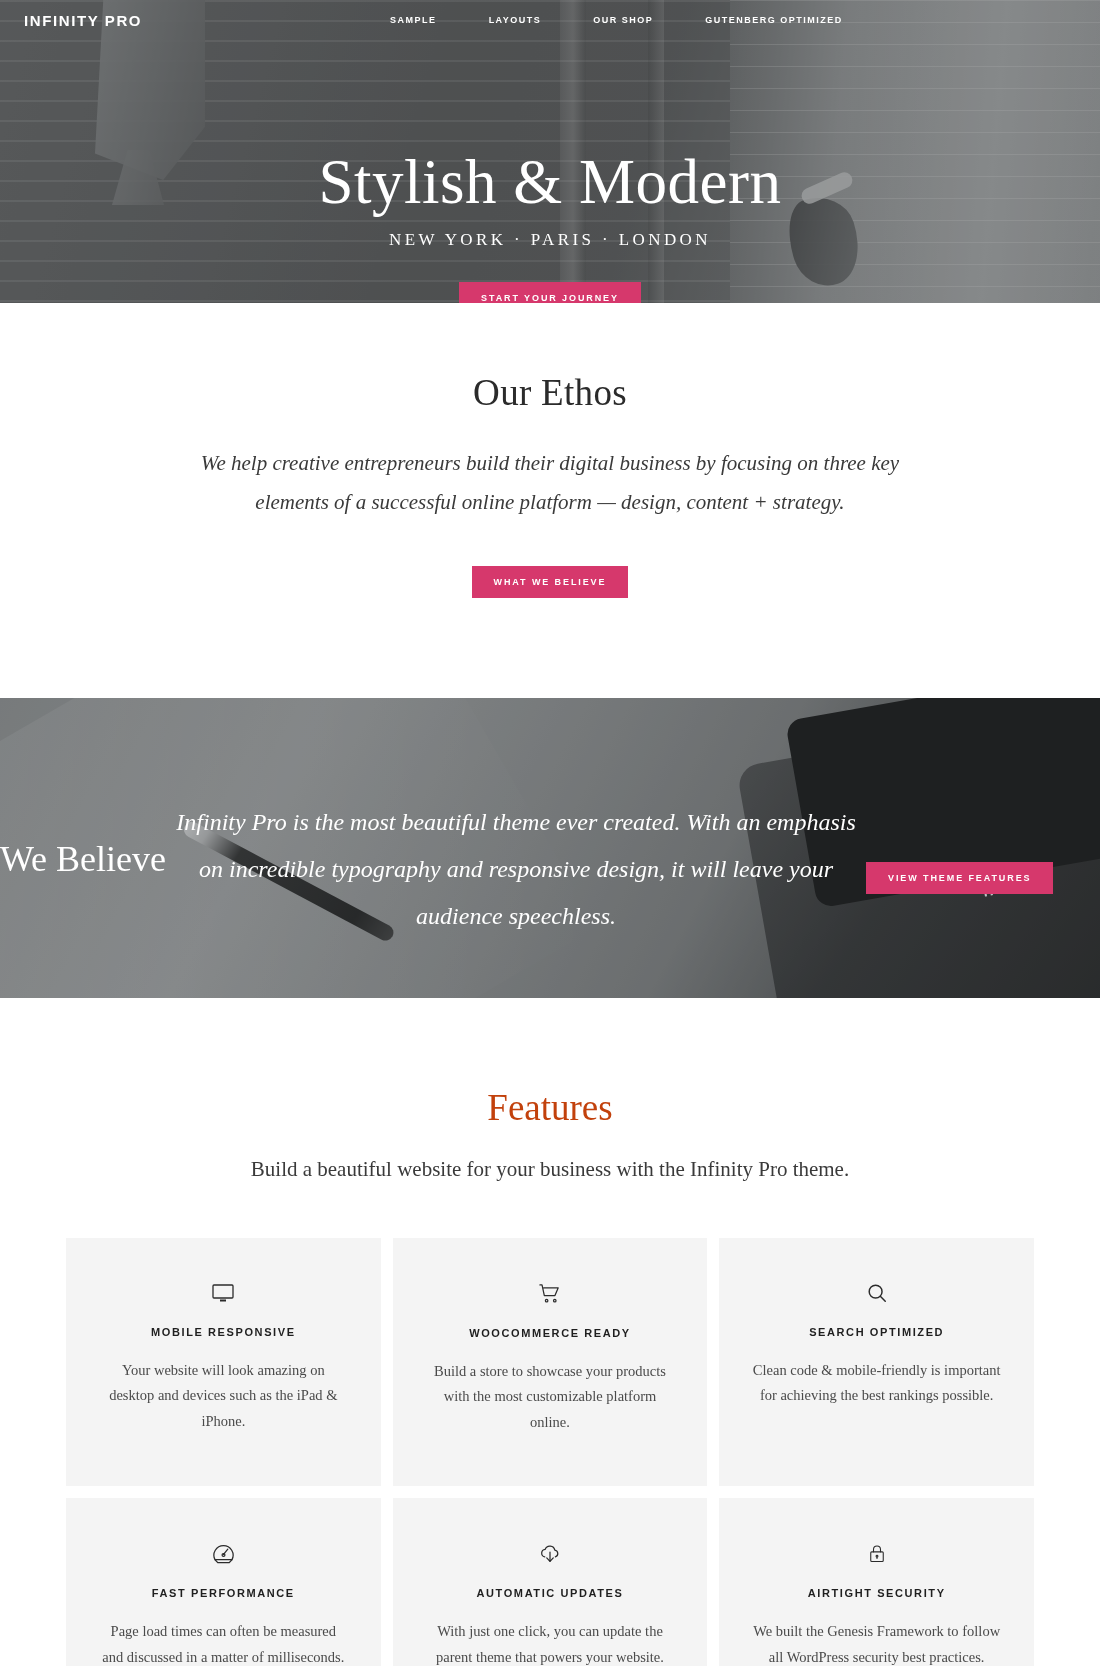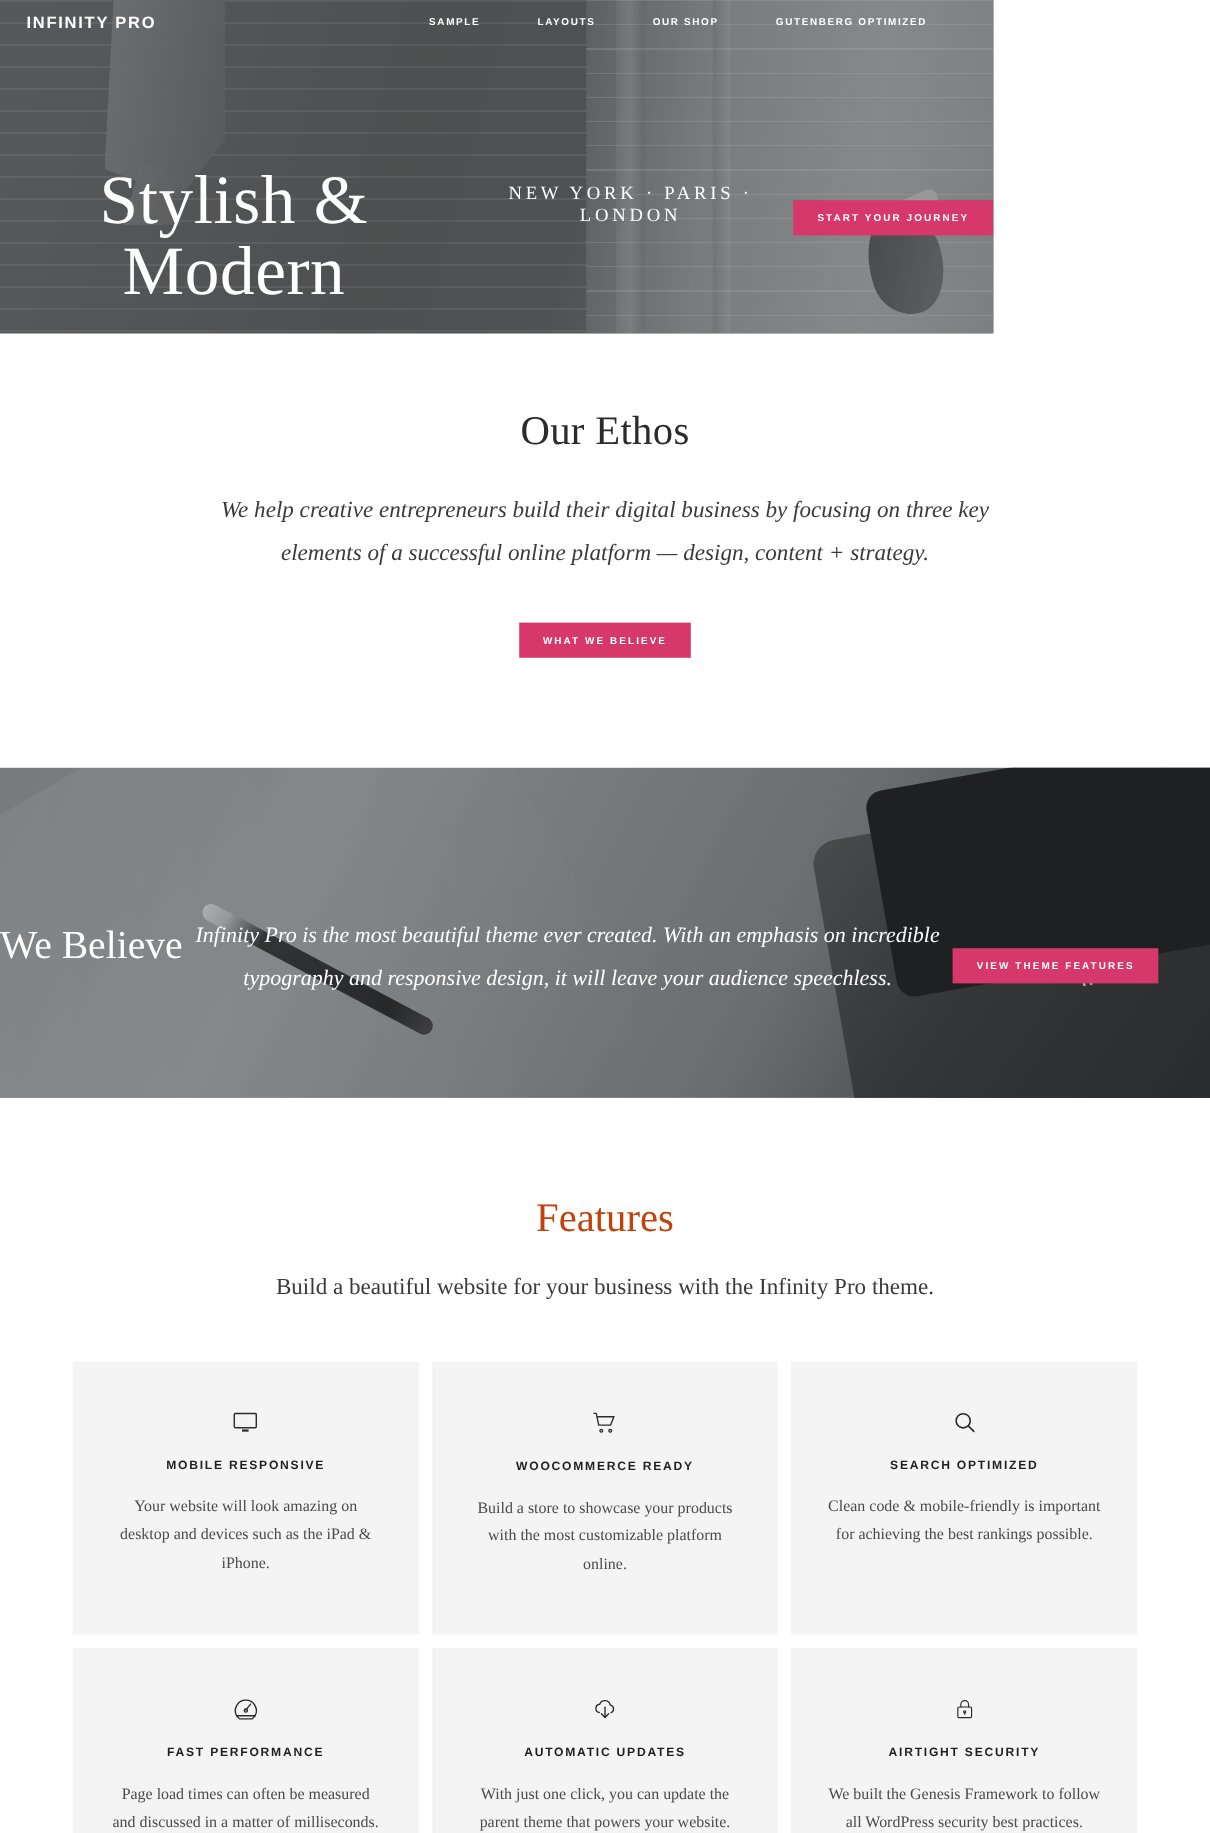--- a/index.html
+++ b/index.html
@@ -11,24 +11,24 @@
     background: #ffffff;
     color: #333333;
     -webkit-font-smoothing: antialiased;
   }
 
   .page { width: 1100px; position: relative; overflow: hidden; }
 
   
   .hero {
     position: relative;
-    width: 903px;
+    width: 1100px;
     height: 303px;
     overflow: hidden;
-    background: #0f172a;
+    background: #7f1d1d;
   }
   .hero-photo {
     position: absolute;
     inset: 0;
     background:
       
       repeating-linear-gradient(to bottom,
         rgba(255,255,255,0.10) 0px, rgba(255,255,255,0.10) 2px,
         rgba(0,0,0,0.06) 2px, rgba(0,0,0,0.06) 20px),
       linear-gradient(105deg,
@@ -128,22 +128,22 @@
     white-space: nowrap;
     cursor: pointer;
   }
 
   
   .hero-inner {
     position: absolute;
     inset: 0;
     z-index: 5;
     display: flex;
-    flex-direction: row;
-    align-items: flex-start;
+    flex-direction: column;
+    align-items: center;
     padding-top: 150px;
   }
   .hero-title {
     font-family: "Liberation Serif", serif;
     font-weight: 400;
     font-size: 63px;
     line-height: 1.02;
     color: #ffffff;
     letter-spacing: 0.5px;
     text-align: center;
@@ -271,21 +271,21 @@
   }
   .believe-title {
     font-family: "Liberation Serif", serif;
     font-weight: 400;
     font-size: 36px;
     color: #ffffff;
   }
   .believe-text {
     font-family: "Liberation Serif", serif;
     font-style: italic;
-    font-size: 20px;
+    font-size: 24px;
     line-height: 1.95;
     color: #ffffff;
     max-width: 700px;
     text-align: center;
     margin-top: 22px;
   }
   .believe-btn-wrap { margin-top: 38px; }
 
   
   .features {

